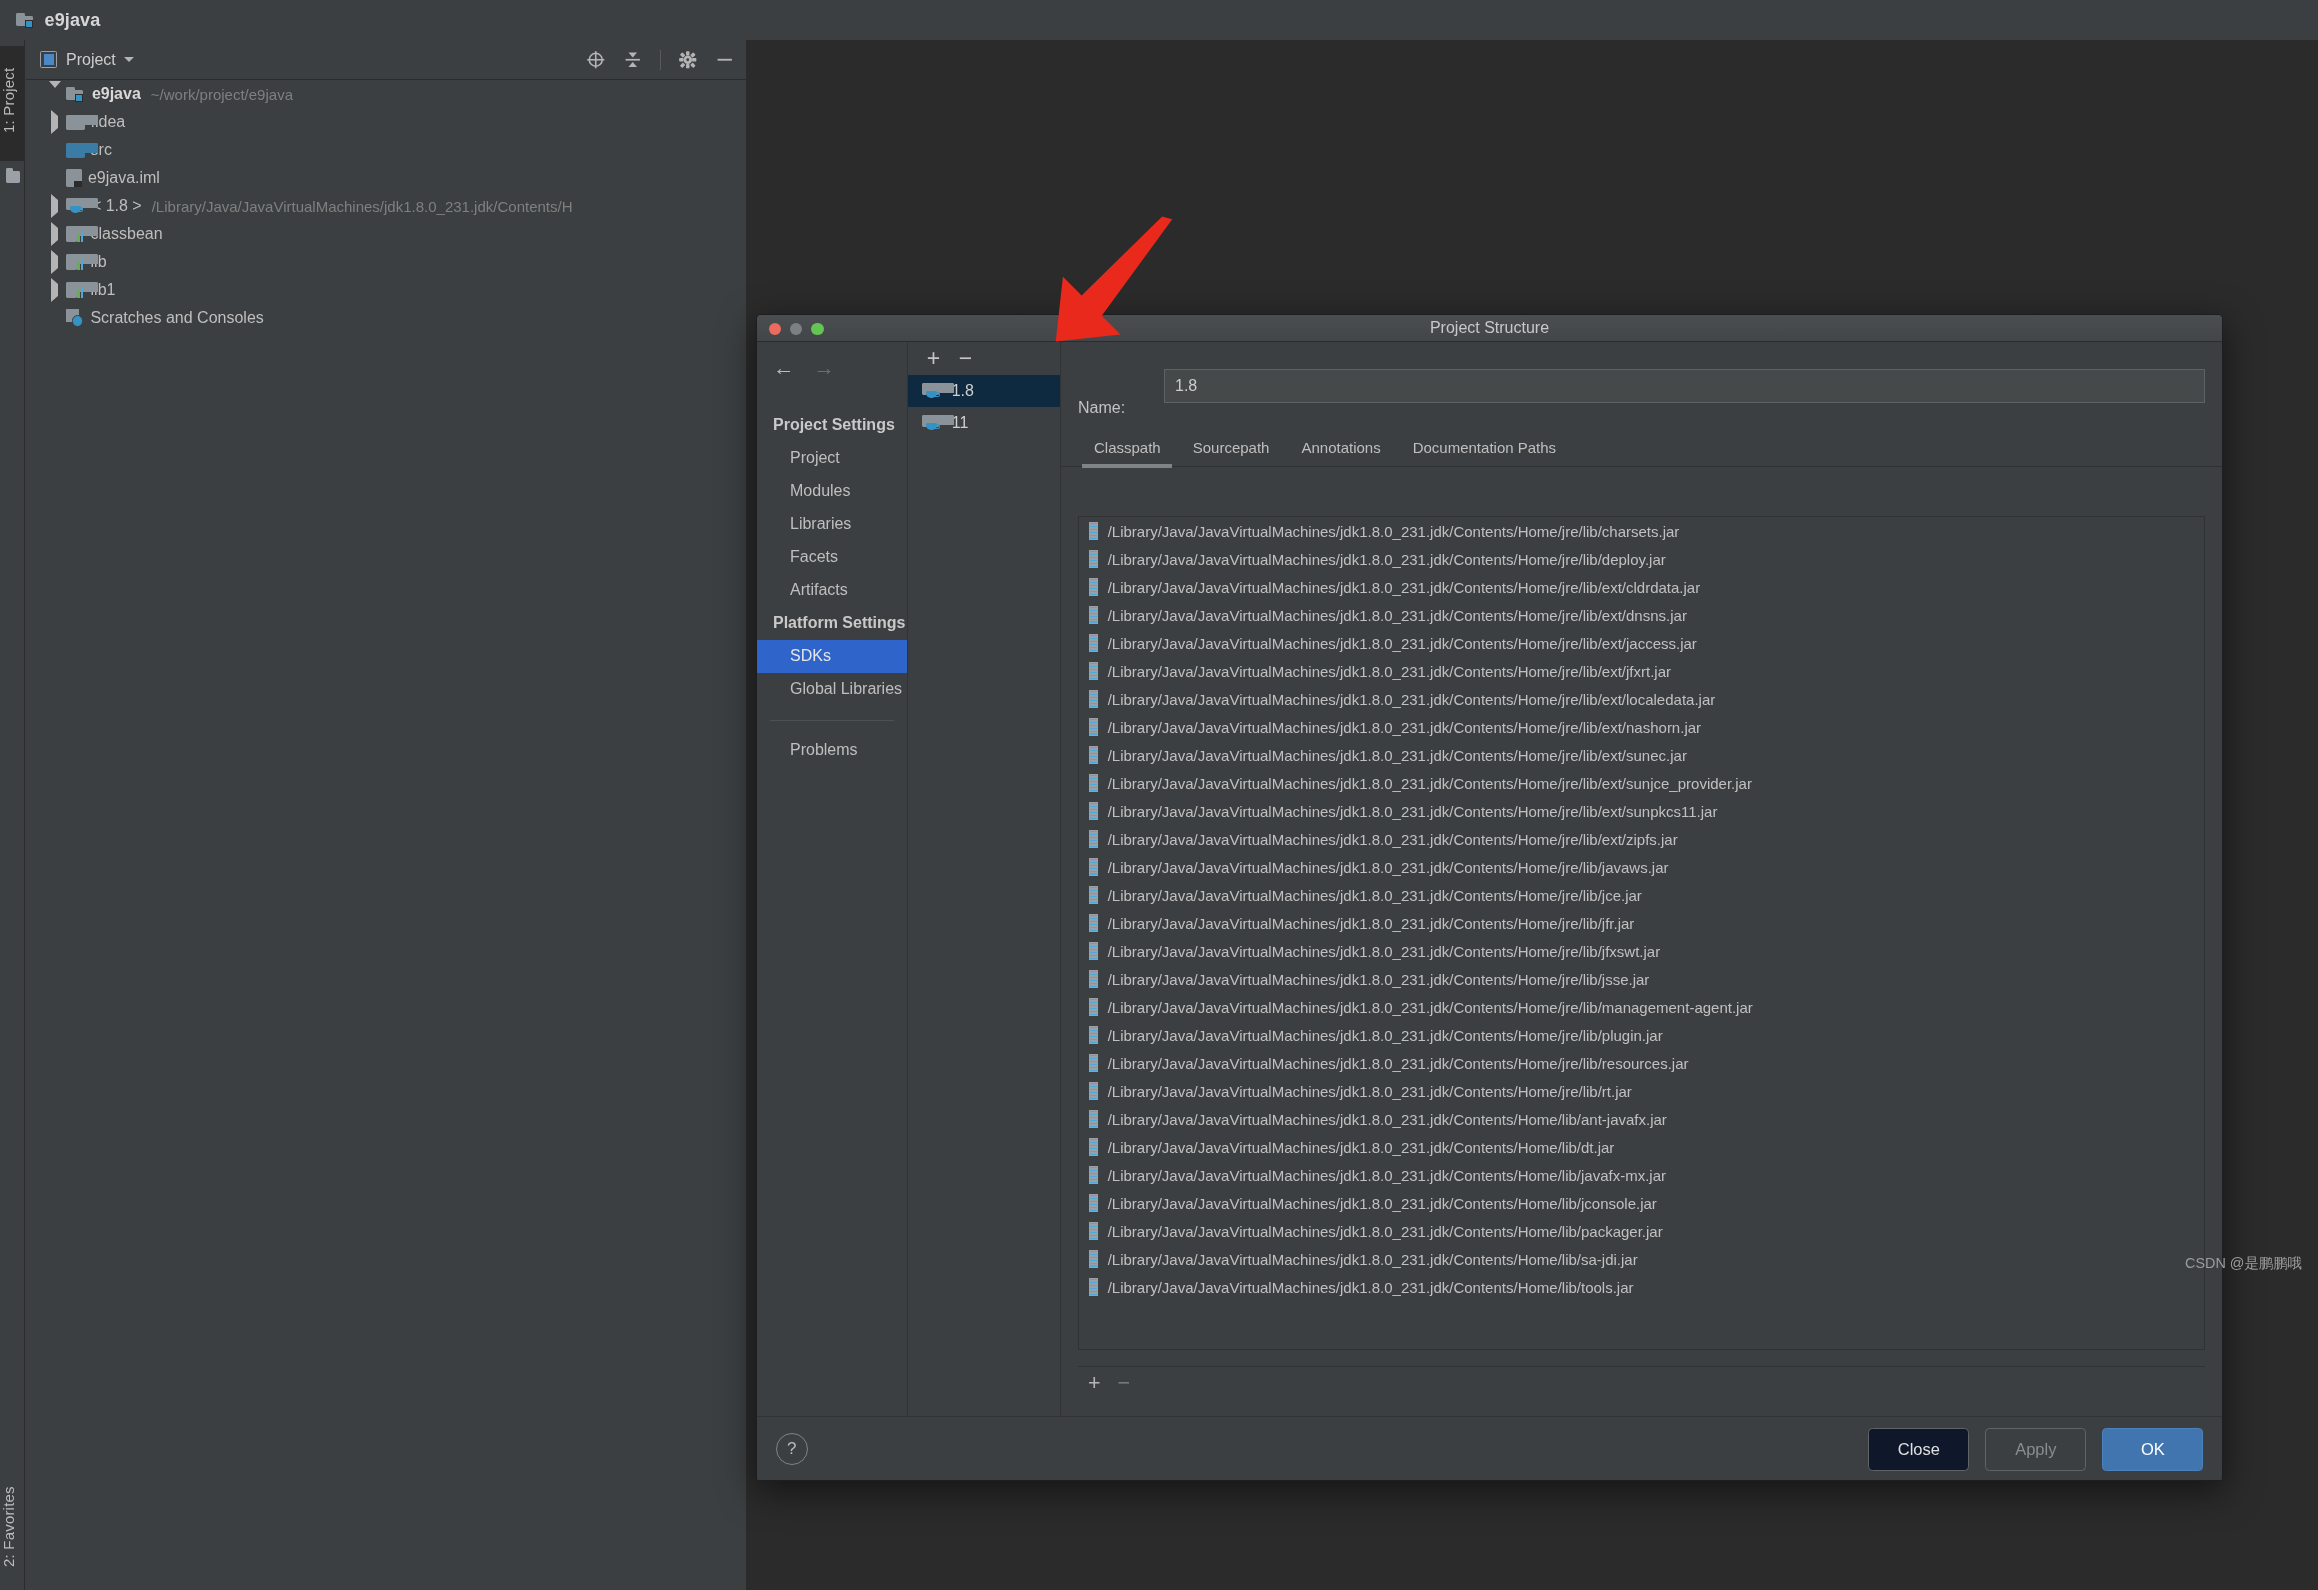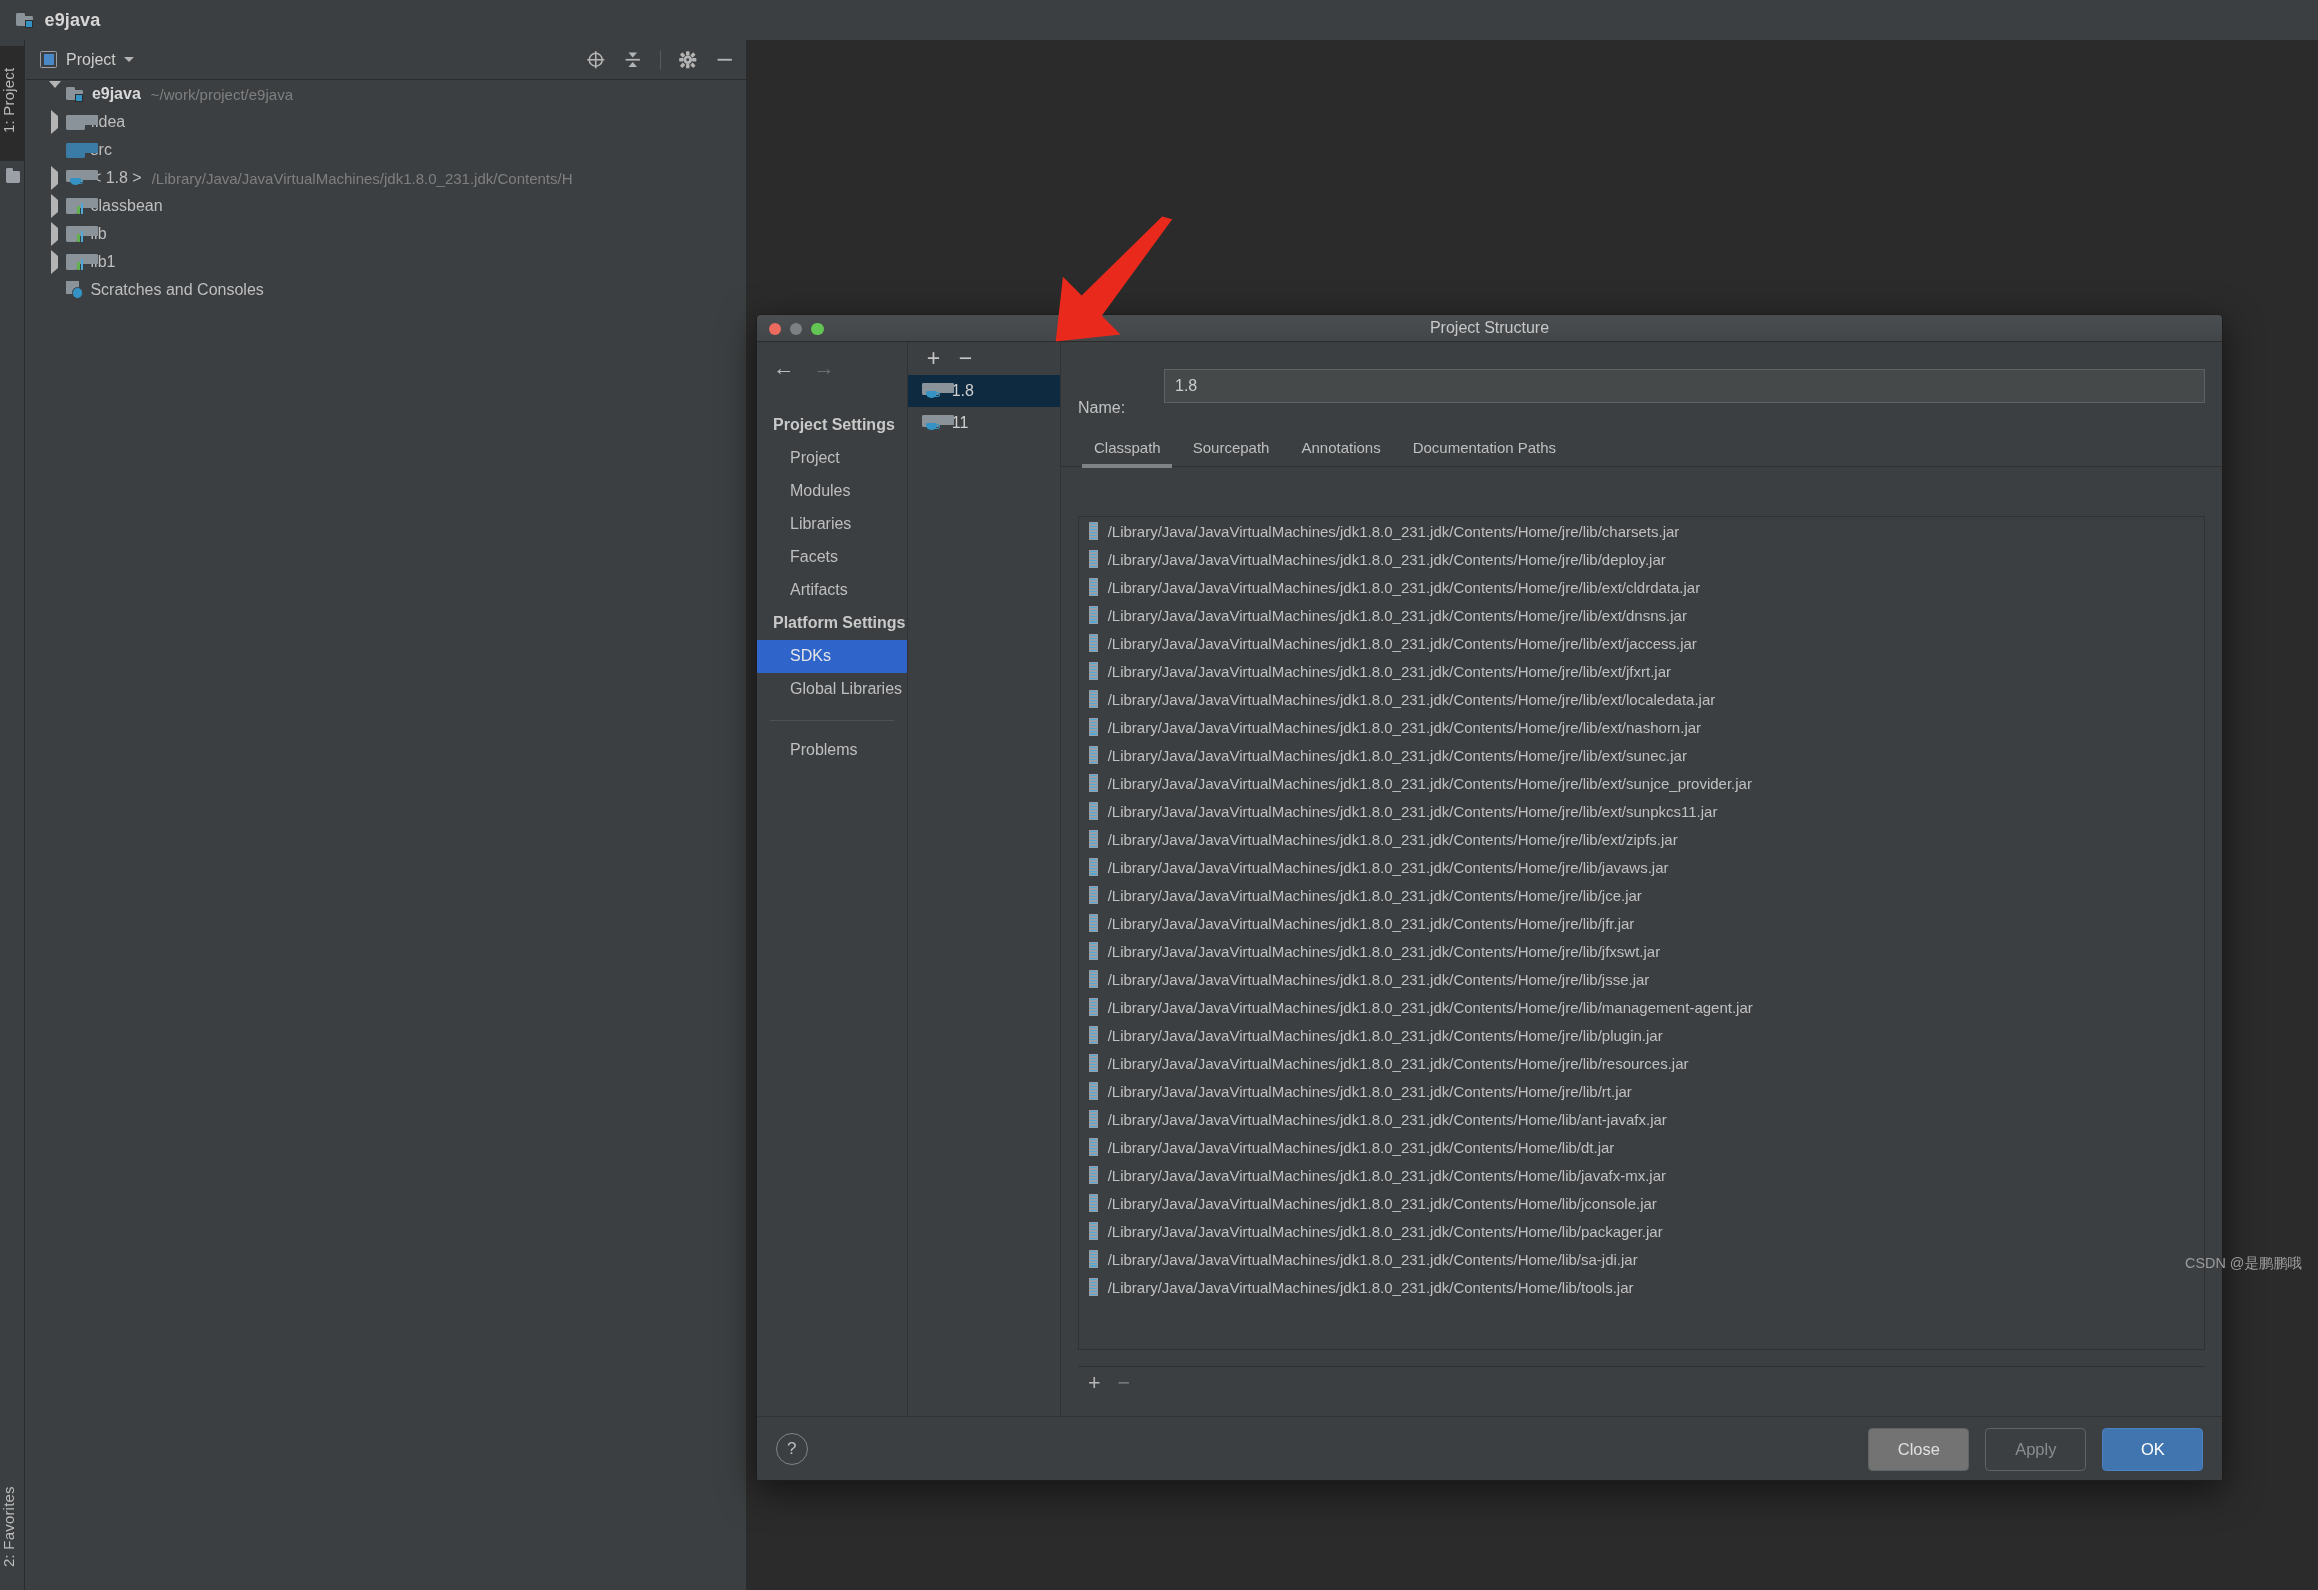--- a/index.html
+++ b/index.html
@@ -241,21 +241,21 @@
   }
   .help-btn {
     width: 32px; height: 32px; border-radius: 50%; border: 1.4px solid #7f8386;
     color: #b9bcbd; font-size: 17px; display: flex; align-items: center; justify-content: center;
   }
   .footer-btns { margin-left: auto; display: flex; align-items: center; gap: 16px; }
   .btn {
     min-width: 101px; height: 43px; border-radius: 4.3px; font-size: 16.5px;
     display: flex; align-items: center; justify-content: center; padding: 0 18.7px;
   }
-  .btn.close { background: #737373; border: 0.7px solid #606466; color: #e0e0e0; }
+  .btn.close { background: #0f172a; border: 0.7px solid #606466; color: #e0e0e0; }
   .btn.apply { background: #3c3f41; border: 0.7px solid #606466; color: #8a8d8f; }
   .btn.ok { background: #4175b0; border: 0.7px solid #4d82c0; color: #ffffff; }
 
   
   .red-arrow { position: absolute; left: 991px; top: 215px; width: 187px; height: 187px; pointer-events: none; }
 
   
   .watermark {
     position: absolute; right: 17px; bottom: 16px; color: #9c9c9c; font-size: 14.4px;
   }
@@ -352,20 +352,25 @@
 
       <div class="tree-row indent-1">
         <span class="tw"></span>
         <span class="ic ic-folder blue">
             <span class="tab"></span>
             <span class="bd"></span>
           </span>
         <span class="tree-label">src</span>
       </div>
 
+      <div class="tree-row indent-1">
+        <span class="tw"></span>
+        <span class="ic ic-iml"></span>
+        <span class="tree-label">e9java.iml</span>
+      </div>
 
 
       <div class="tree-row indent-1">
         <span class="tw"><span class="tw-closed"></span></span>
         <span class="ic ic-jdk">
             <span class="tab"></span>
             <span class="bd"></span>
             <span class="cup"></span>
           </span>
         <span class="tree-label">&lt; 1.8 &gt;</span>

